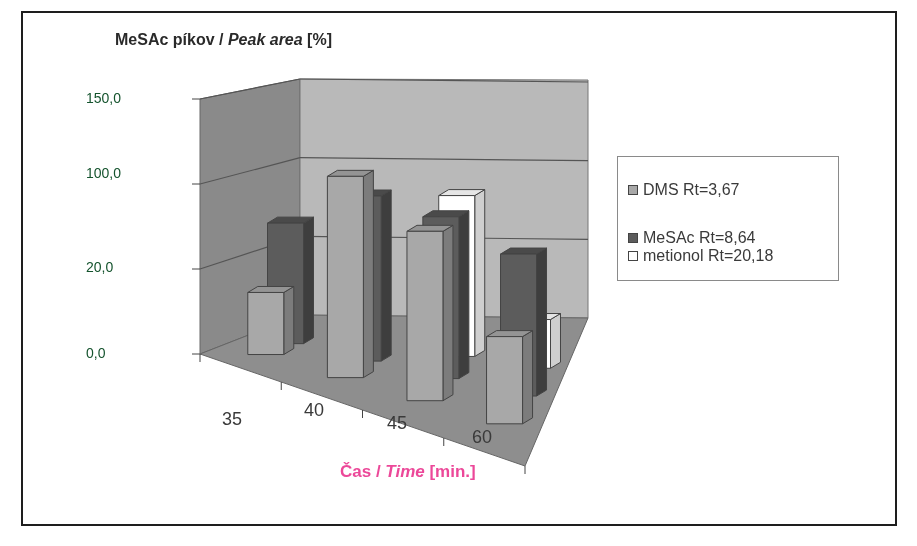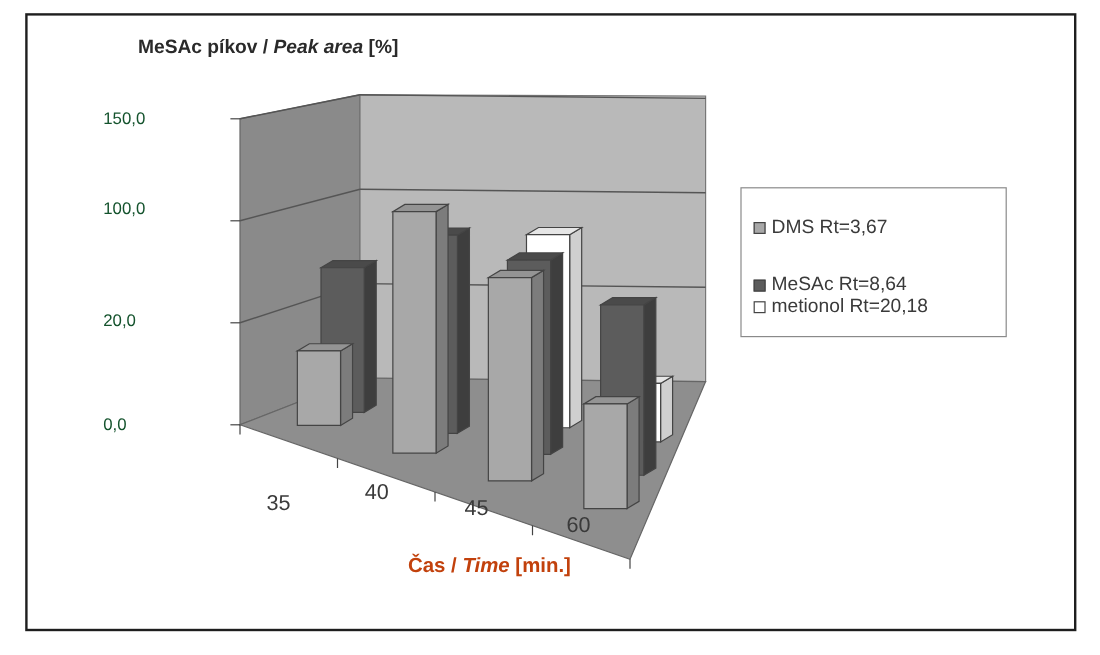--- a/index.html
+++ b/index.html
@@ -3,21 +3,21 @@
 <meta charset="utf-8">
 <style>
   html, body { margin: 0; padding: 0; background: #ffffff; }
   body { width: 917px; height: 546px; position: relative; overflow: hidden;
          font-family: "Liberation Sans", sans-serif; }
   .frame { position: absolute; left: 21px; top: 11px; width: 876px; height: 515px;
            border: 2px solid #1e1e1e; box-sizing: border-box; background: #ffffff; }
   .chart-svg { position: absolute; left: 0; top: 0; }
   .title { position: absolute; left: 115px; top: 31px; font-size: 16px; font-weight: bold; color: #2a2a2a; }
   .title i { font-style: italic; margin-top: 48px; }
-  .xlabel { position: absolute; left: 340px; top: 462px; font-size: 17px; font-weight: bold; color: #c2410c; }
+  .xlabel { position: absolute; left: 340px; top: 462px; font-size: 17px; font-weight: bold; color: #ec4899; }
   .xlabel i { font-style: italic; }
   .ytick { position: absolute; font-size: 14px; color: #14532d; width: 70px; }
   .xtick { position: absolute; font-size: 18px; color: #3a3a3a; }
   .legend { position: absolute; left: 617px; top: 156px; width: 222px; height: 125px;
             border: 1px solid #8a8a8a; background: #ffffff; box-sizing: border-box; }
   .legend-item { position: absolute; left: 10px; font-size: 16px; color: #3a3a3a; display: flex; align-items: center; }
   .legend-swatch { width: 10px; height: 10px; border: 1px solid #444; margin-right: 5px; box-sizing: border-box; }
 </style>
 </head>
 <body>

